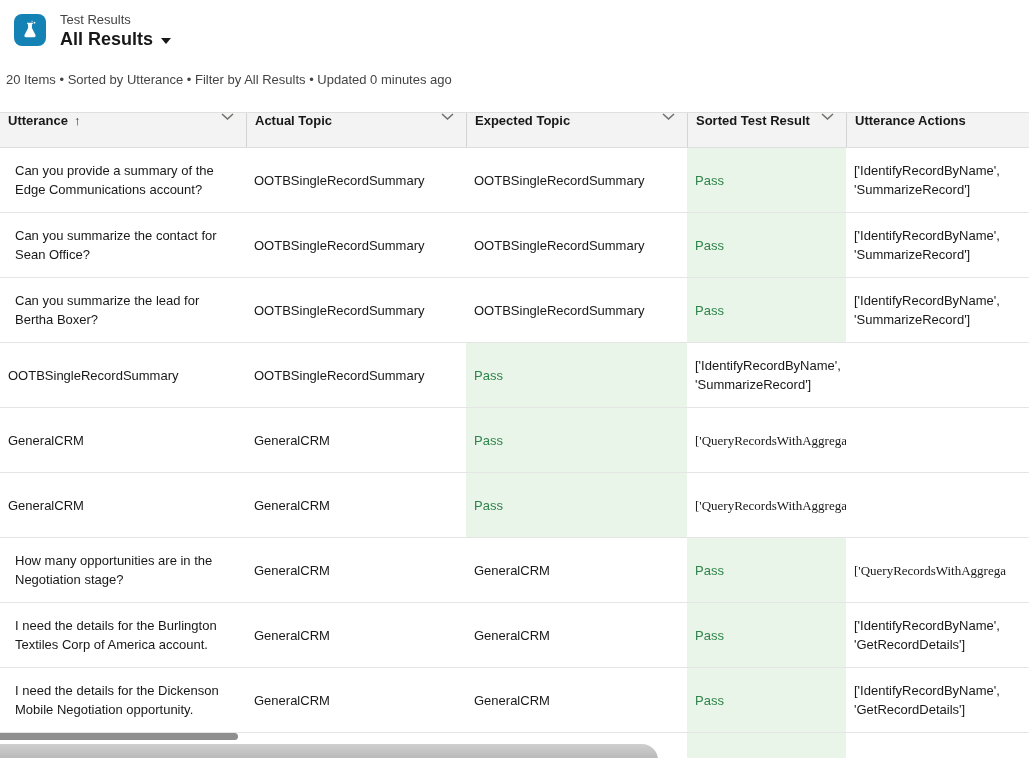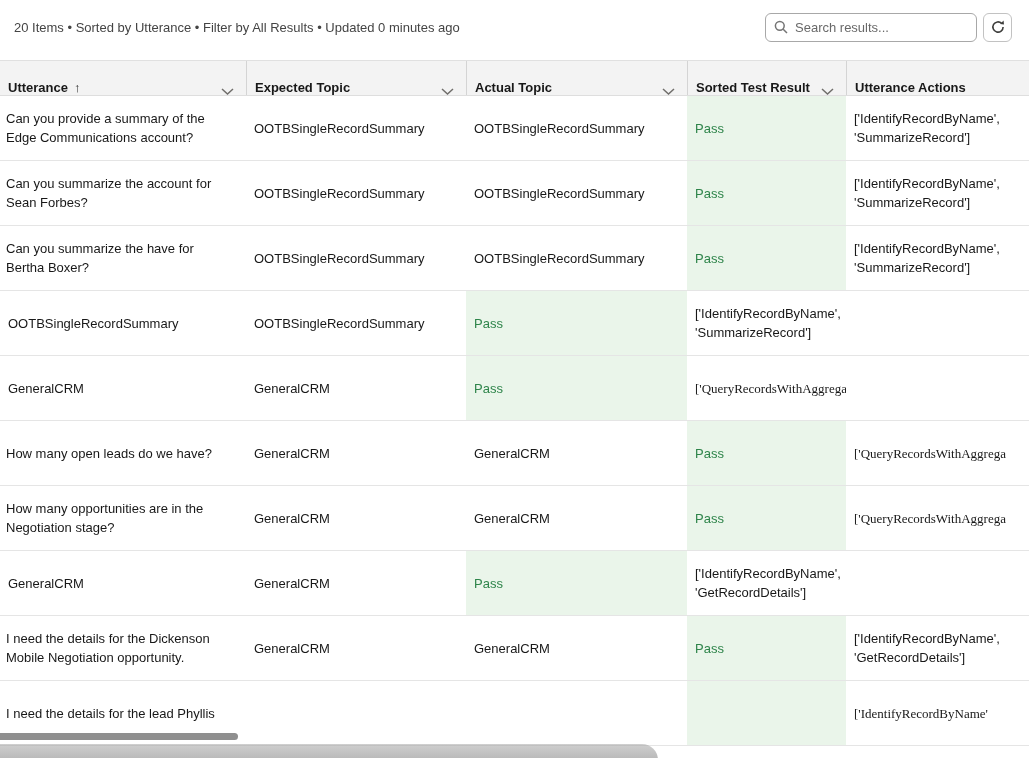--- a/index.html
+++ b/index.html
@@ -10,112 +10,109 @@
   
   .app-header { height: 52px; padding: 12px 14px 0 14px; display: flex; align-items: flex-start; gap: 14px; }
   .obj-icon { width: 32px; height: 32px; border-radius: 8px; display: flex; align-items: center; justify-content: center; flex: 0 0 auto; margin-top: 2px; }
   .title-block { display: flex; flex-direction: column; gap: 1px; }
   .obj-label { font-size: 13px; color: #444444; line-height: 16px; }
   .list-picker { display: flex; align-items: center; gap: 8px; cursor: pointer; }
   .list-label { font-size: 18px; font-weight: 700; color: #181818; line-height: 21px; }
   .tri-down { width: 0; height: 0; border-left: 5px solid transparent; border-right: 5px solid transparent; border-top: 6px solid #181818; margin-top: 2px; }
 
   
-  .toolbar { height: 60px; padding: 0 17px 6px 14px; display: flex; align-items: center; justify-content: space-between; }
+  .toolbar { height: 60px; padding: 0 17px 6px 6px; display: flex; align-items: center; justify-content: space-between; }
   .status-text { font-size: 13px; color: #444444; }
   .toolbar-right { display: flex; align-items: center; gap: 6px; }
   .search-box { width: 212px; height: 29px; border: 1px solid #a8a8a8; border-radius: 6px; display: flex; align-items: center; padding: 0 8px; gap: 7px; background: #fff; }
   .search-box input { border: none; outline: none; font-size: 13px; color: #181818; width: 100%; font-family: inherit; background: transparent; }
   .search-box input::placeholder { color: #696969; }
   .icon-btn { width: 29px; height: 29px; border: 1px solid #c2c2c2; border-radius: 6px; background: #fff; display: flex; align-items: center; justify-content: center; cursor: pointer; }
 
   
   .grid-cols { display: grid; grid-template-columns: 246px 220px 221px 159px 200px; }
   .table-header { height: 36px; background: #f3f3f3; border-top: 1px solid #e0e0e0; border-bottom: 1px solid #dedede; }
-  .th { display: flex; align-items: flex-end; padding: 0 12px 0 8px; font-size: 13px; font-weight: 700; color: #181818; border-left: 1px solid #d4d4d4; overflow: hidden; white-space: nowrap; cursor: pointer; }
+  .th { display: flex; align-items: flex-start; padding: 0 12px 0 8px; font-size: 13px; font-weight: 700; color: #181818; border-left: 1px solid #d4d4d4; overflow: hidden; white-space: nowrap; cursor: pointer; }
   .th:first-child { border-left: none; }
   .th .th-left { display: flex; align-items: center; gap: 6px; flex: 1 1 auto; }
   .sort-arrow { font-weight: 400; font-size: 13px; color: #2b2b2b; }
   .chev { flex: 0 0 auto; display: flex; align-items: center; }
 
   .tr { min-height: 65px; border-bottom: 1px solid #e5e5e5; }
   .td { display: flex; align-items: center; padding: 6px 12px 6px 8px; font-size: 13px; line-height: 19px; color: #181818; overflow: hidden; }
-  .td-utterance { padding-left: 6px; }
+  .td-utterance { padding-left: 15px; }
   .td-topic span, .td-actions span { display: block; }
   .td-actions { white-space: normal; }
   .td-actions .oneline { white-space: nowrap; font-family: Liberation Serif, serif; }
 
   
   .hscroll-thumb { position: absolute; left: -6px; top: 733px; width: 244px; height: 7px; border-radius: 4px; background: #8f8f8f; z-index: 5; }
   .hscroll-capsule { position: absolute; left: -30px; top: 744px; width: 688px; height: 34px; border-top-right-radius: 16px;
     background: linear-gradient(180deg, rgba(160,160,160,0.50) 0%, rgba(118,118,118,0.72) 100%); z-index: 6; }
 </style>
 </head>
 <body>
 
 <div class="app">
 
+  <div class="app-header">
+    <div class="obj-icon" style="background: rgb(20, 130, 180);">
+      <svg width="20" height="20" viewBox="0 0 24 24" aria-hidden="true">
+        <path fill="#ffffff" d="M9.1 3.4h5.8c.3 0 .5.2.5.5v.7c0 .3-.2.5-.5.5l-.6.1v4.4l4.3 8.5c.6 1.2-.3 2.6-1.6 2.6H7c-1.3 0-2.2-1.4-1.6-2.6l4.3-8.5V5.2l-.6-.1c-.3 0-.5-.2-.5-.5v-.7c0-.3.2-.5.5-.5z"></path>
+        <circle cx="17.4" cy="3.2" r="1.1" fill="#ffffff"></circle>
+        <rect x="13.9" y="1" width="1.2" height="1.2" fill="#ffffff"></rect>
+      </svg>
+    </div>
+    <div class="title-block">
+      <span class="obj-label">Test Results</span>
+      <div class="list-picker">
+        <span class="list-label">All Results</span>
+        <span class="tri-down"></span>
+      </div>
+    </div>
+  </div>
 
   <div class="toolbar">
     <span class="status-text">20 Items • Sorted by Utterance • Filter by All Results • Updated 0 minutes ago</span>
-    <div class="toolbar-right">
-      <div class="search-box">
-        <span style="display:flex;">
-          <svg width="14" height="14" viewBox="0 0 14 14" fill="none" stroke="#747474" stroke-width="1.5">
-            <circle cx="5.8" cy="5.8" r="4.4"></circle>
-              <line x1="9.2" y1="9.2" x2="13" y2="13"></line>
-          </svg>
-        </span>
-        <input type="text" placeholder="Search results..." style="">
-      </div>
-      <button class="icon-btn">
-        <span style="display:flex;">
-          <svg width="16" height="16" viewBox="0 0 16 16" fill="none">
-            <path d="M13.1 8a5.1 5.1 0 1 1-1.5-3.6" stroke="#3e3e3c" stroke-width="1.6"></path>
-            <polygon points="13.6,1.4 14,5.4 10.2,4.9" fill="#3e3e3c"></polygon>
-          </svg>
-        </span>
-      </button>
-    </div>
   </div>
 
   <div class="table-header grid-cols">
       <div class="th">
         <span class="th-left">
           <span>Utterance</span>
           <span class="sort-arrow">↑</span>
         </span>
         <span class="chev">
           <svg width="13" height="7" viewBox="0 0 13 7" fill="none" stroke="#706e6b" stroke-width="1.5">
             <path d="M1 1 L6.5 6 L12 1"></path>
           </svg>
         </span>
       </div>
       <div class="th">
         <span class="th-left">
+          <span>Actual Topic</span>
+        </span>
+        <span class="chev">
+          <svg width="13" height="7" viewBox="0 0 13 7" fill="none" stroke="#706e6b" stroke-width="1.5">
+            <path d="M1 1 L6.5 6 L12 1"></path>
+          </svg>
+        </span>
+      </div>
+      <div class="th">
+        <span class="th-left">
           <span>Expected Topic</span>
         </span>
         <span class="chev">
           <svg width="13" height="7" viewBox="0 0 13 7" fill="none" stroke="#706e6b" stroke-width="1.5">
             <path d="M1 1 L6.5 6 L12 1"></path>
           </svg>
         </span>
       </div>
       <div class="th">
         <span class="th-left">
-          <span>Actual Topic</span>
-        </span>
-        <span class="chev">
-          <svg width="13" height="7" viewBox="0 0 13 7" fill="none" stroke="#706e6b" stroke-width="1.5">
-            <path d="M1 1 L6.5 6 L12 1"></path>
-          </svg>
-        </span>
-      </div>
-      <div class="th">
-        <span class="th-left">
           <span>Sorted Test Result</span>
         </span>
         <span class="chev">
           <svg width="13" height="7" viewBox="0 0 13 7" fill="none" stroke="#706e6b" stroke-width="1.5">
             <path d="M1 1 L6.5 6 L12 1"></path>
           </svg>
         </span>
       </div>
       <div class="th">
         <span class="th-left">
@@ -137,38 +134,38 @@
         </div>
         <div class="td td-result" style="background: rgb(234, 245, 234);">
           <span style="color: rgb(46, 132, 74);">Pass</span>
         </div>
         <div class="td td-actions">
           <span>['IdentifyRecordByName', 'SummarizeRecord']</span>
         </div>
       </div>
       <div class="tr grid-cols">
         <div class="td td-utterance">
-          <span>Can you summarize the account for Sean Forbes?</span>
-        </div>
-        <div class="td td-topic">
-          <span>OOTBSingleRecordSummary</span>
-        </div>
-        <div class="td td-topic">
-          <span>OOTBSingleRecordSummary</span>
-        </div>
-        <div class="td td-result" style="background: rgb(234, 245, 234);">
-          <span style="color: rgb(46, 132, 74);">Pass</span>
-        </div>
-        <div class="td td-actions">
-          <span>['IdentifyRecordByName', 'SummarizeRecord']</span>
-        </div>
-      </div>
-      <div class="tr grid-cols">
-        <div class="td td-utterance">
-          <span>Can you summarize the have for Bertha Boxer?</span>
+          <span>Can you summarize the contact for Sean Office?</span>
+        </div>
+        <div class="td td-topic">
+          <span>OOTBSingleRecordSummary</span>
+        </div>
+        <div class="td td-topic">
+          <span>OOTBSingleRecordSummary</span>
+        </div>
+        <div class="td td-result" style="background: rgb(234, 245, 234);">
+          <span style="color: rgb(46, 132, 74);">Pass</span>
+        </div>
+        <div class="td td-actions">
+          <span>['IdentifyRecordByName', 'SummarizeRecord']</span>
+        </div>
+      </div>
+      <div class="tr grid-cols">
+        <div class="td td-utterance">
+          <span>Can you summarize the lead for Bertha Boxer?</span>
         </div>
         <div class="td td-topic">
           <span>OOTBSingleRecordSummary</span>
         </div>
         <div class="td td-topic">
           <span>OOTBSingleRecordSummary</span>
         </div>
         <div class="td td-result" style="background: rgb(234, 245, 234);">
           <span style="color: rgb(46, 132, 74);">Pass</span>
         </div>
@@ -198,23 +195,20 @@
           <span>GeneralCRM</span>
         </div>
         <div class="td td-result" style="background: rgb(234, 245, 234);">
           <span style="color: rgb(46, 132, 74);">Pass</span>
         </div>
         <div class="td td-actions">
           <span class="oneline">['QueryRecordsWithAggrega</span>
         </div>
       </div>
       <div class="tr grid-cols">
-        <div class="td td-utterance">
-          <span>How many open leads do we have?</span>
-        </div>
         <div class="td td-topic">
           <span>GeneralCRM</span>
         </div>
         <div class="td td-topic">
           <span>GeneralCRM</span>
         </div>
         <div class="td td-result" style="background: rgb(234, 245, 234);">
           <span style="color: rgb(46, 132, 74);">Pass</span>
         </div>
         <div class="td td-actions">
@@ -232,20 +226,23 @@
           <span>GeneralCRM</span>
         </div>
         <div class="td td-result" style="background: rgb(234, 245, 234);">
           <span style="color: rgb(46, 132, 74);">Pass</span>
         </div>
         <div class="td td-actions">
           <span class="oneline">['QueryRecordsWithAggrega</span>
         </div>
       </div>
       <div class="tr grid-cols">
+        <div class="td td-utterance">
+          <span>I need the details for the Burlington Textiles Corp of America account.</span>
+        </div>
         <div class="td td-topic">
           <span>GeneralCRM</span>
         </div>
         <div class="td td-topic">
           <span>GeneralCRM</span>
         </div>
         <div class="td td-result" style="background: rgb(234, 245, 234);">
           <span style="color: rgb(46, 132, 74);">Pass</span>
         </div>
         <div class="td td-actions">

